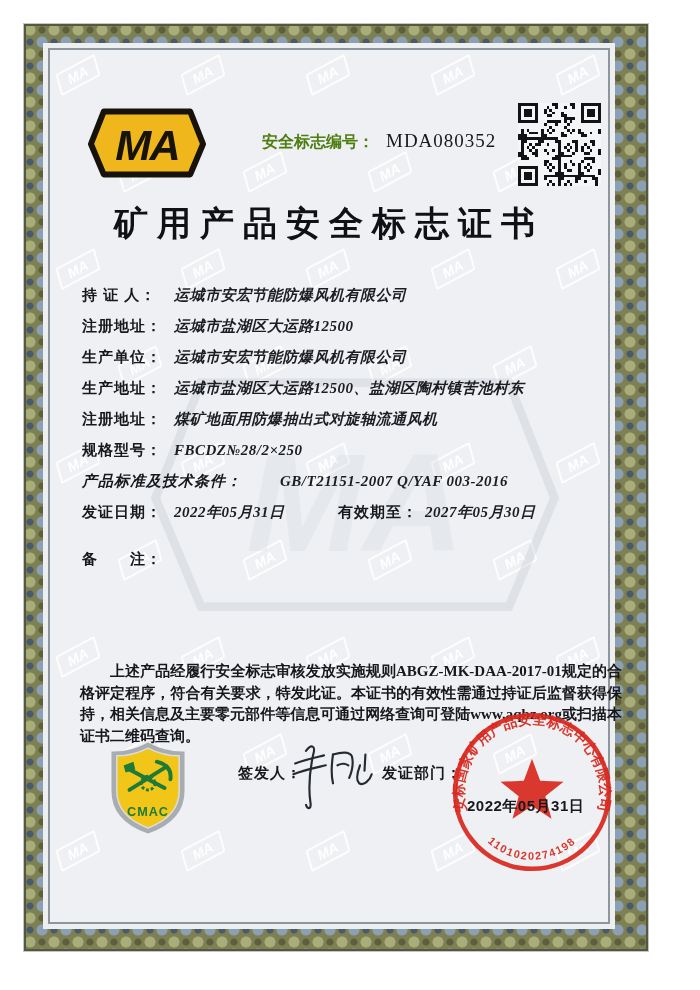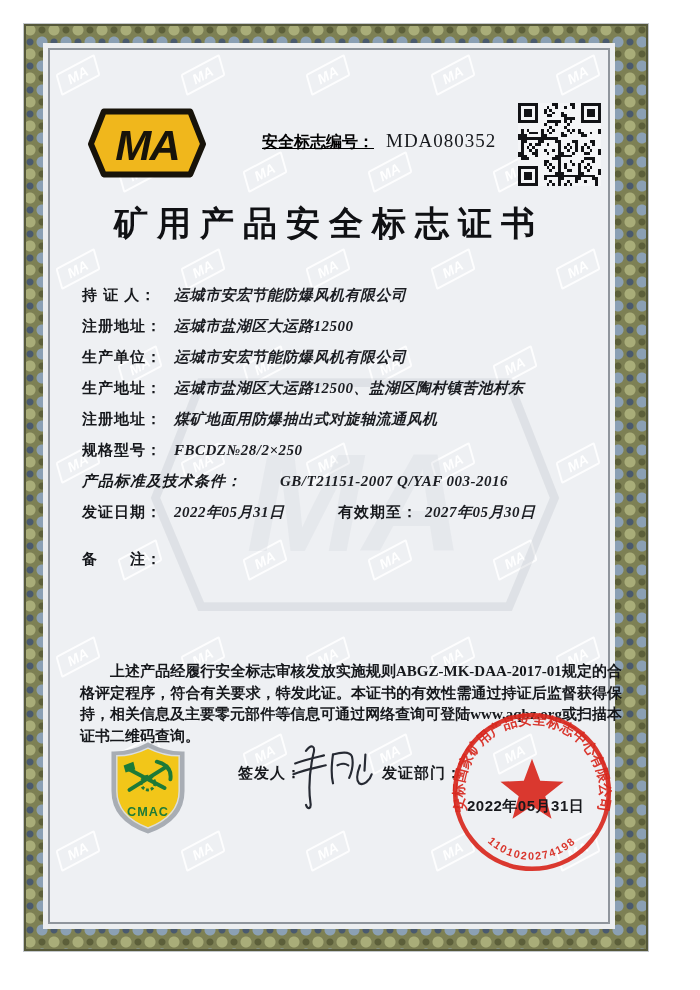--- a/index.html
+++ b/index.html
@@ -20,21 +20,21 @@
          box-shadow:0 0 0 2px #8f959c, 0 0 0 7px #eceef0;}
   .wm-layer{position:absolute;inset:0;overflow:hidden;pointer-events:none;}
   .wm{position:absolute;width:40px;height:18px;border:2px solid rgba(255,255,255,.85);
       color:rgba(255,255,255,.95);font:700 14px "Liberation Sans",sans-serif;
       display:flex;align-items:center;justify-content:center;
       transform:rotate(-28deg) skewX(-12deg);border-radius:2px;}
   .big-wm{position:absolute;left:95px;top:308px;width:420px;height:280px;opacity:.22;pointer-events:none;}
   
   .ma-logo{position:absolute;left:38px;top:53px;width:118px;height:82px;}
   .cert-no{position:absolute;left:212px;top:80px;display:flex;align-items:baseline;gap:12px;white-space:nowrap;}
-  .cn-label{font:700 16px "Liberation Sans",sans-serif;color:#000000;text-decoration:underline;}
+  .cn-label{font:700 16px "Liberation Sans",sans-serif;color:#4d7c0f;}
   .cn-value{font:400 19px "Liberation Serif",serif;color:#16181c;letter-spacing:1px;}
   .qr{position:absolute;left:468px;top:53px;width:83px;height:83px;}
   .title{position:absolute;left:0;top:151px;width:100%;margin:0;text-align:center;
          font:700 34px "Liberation Serif",serif;letter-spacing:9px;color:#101114;}
   
   .fields{position:absolute;left:32px;top:236px;width:510px;}
   .row{display:flex;align-items:baseline;margin-bottom:12px;line-height:16px;}
   .lbl{flex:none;width:92px;font:700 15px "Liberation Sans",sans-serif;color:#16181c;letter-spacing:1px;white-space:nowrap;}
   .val{font:700 15px "Liberation Serif",serif;font-style:italic;color:#1b1d22;letter-spacing:.5px;}
   .row.long .lbl{width:auto;margin-right:38px;font-style:italic;}

